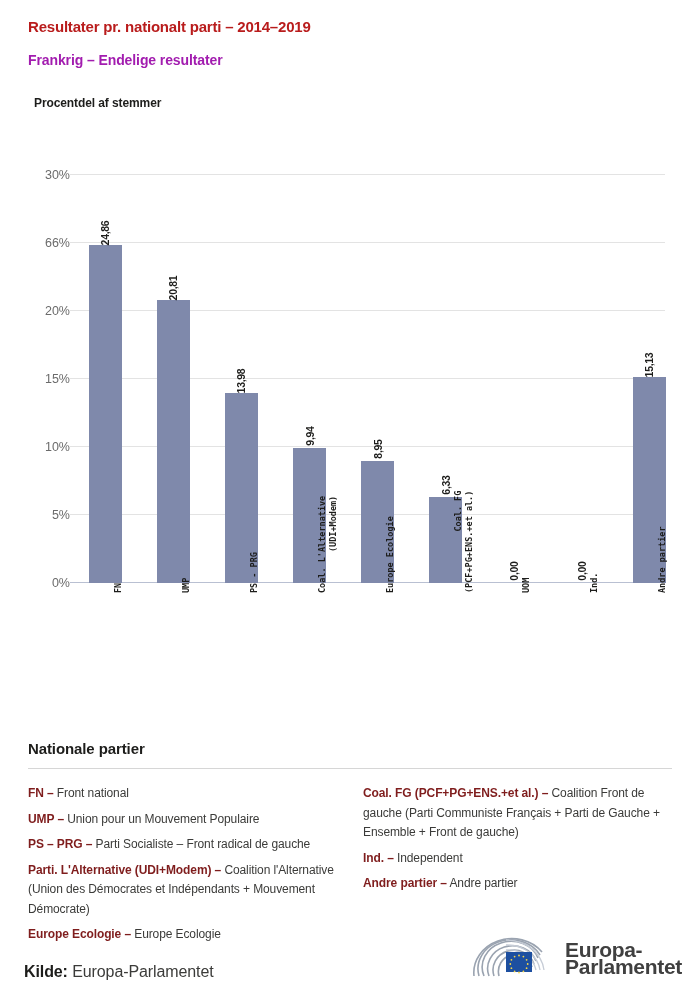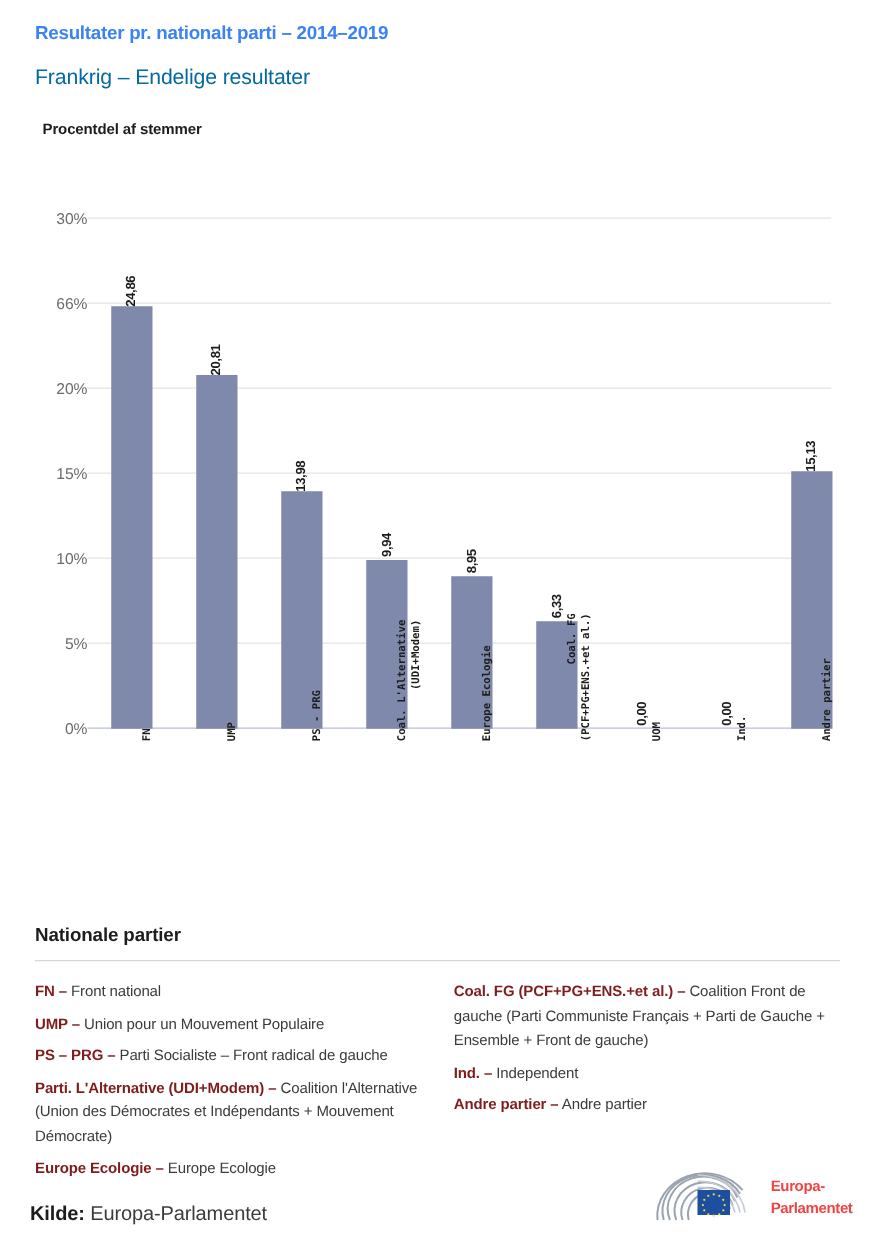--- a/index.html
+++ b/index.html
@@ -15,27 +15,27 @@
     color: #1d1d1b;
     overflow: hidden;
   }
 
   
   #header { position: absolute; left: 28px; top: 18px; right: 28px; }
   #main-title {
     font-size: 15px;
     font-weight: bold;
     letter-spacing: -0.2px;
-    color: #3b82f6;
+    color: #b91c1c;
     margin: 0;
   }
   #sub-title {
-    font-size: 17px;
-    font-weight: normal;
-    color: #0369a1;
+    font-size: 14px;
+    font-weight: bold;
+    color: #a21caf;
     margin: 0;
     padding-top: 17px;
     letter-spacing: -0.1px;
   }
 
   
   #chart-block { position: absolute; left: 0; top: 96px; width: 566px; height: 630px; }
   #chart-axis-title {
     position: absolute;
     left: 34px; top: 0;
@@ -167,24 +167,24 @@
   #source b { color: #1d1d1b; font-weight: bold; }
   #logo {
     position: absolute;
     right: 18px;
     top: -19px;
     display: flex;
     align-items: center;
     gap: 9px;
   }
   #logo-text {
-    font-size: 12px;
+    font-size: 21px;
     font-weight: bold;
     line-height: 17px;
-    color: #ef4444;
+    color: #404040;
     letter-spacing: -0.3px;
   }
 </style>
 </head>
 <body>
 
 <div id="header">
   <h1 id="main-title">Resultater pr. nationalt parti – 2014–2019</h1>
   <h2 id="sub-title">Frankrig – Endelige resultater</h2>
 </div>

